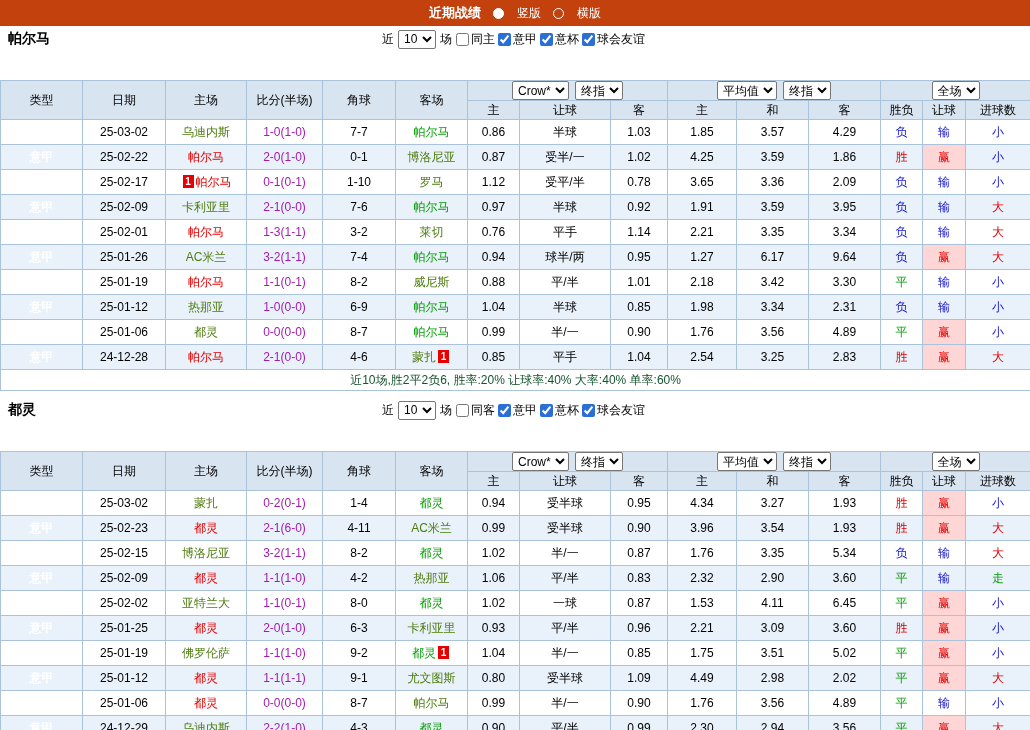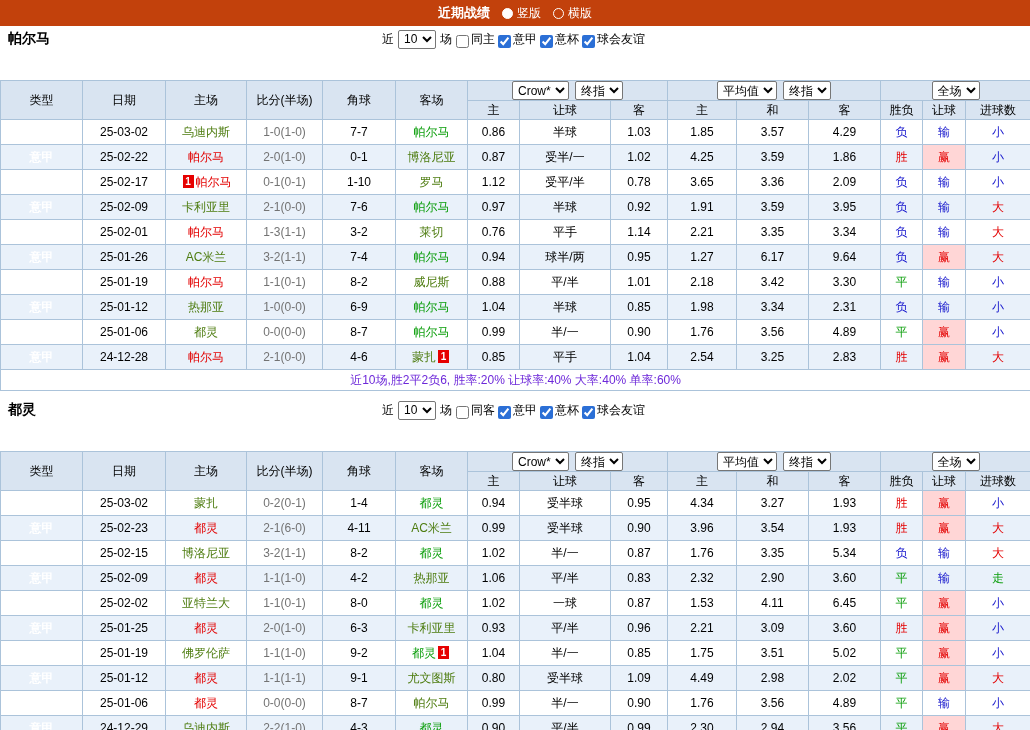--- a/index.html
+++ b/index.html
@@ -7,57 +7,57 @@
   body {
     width:1030px; background:#fff; color:#000;
     font-family:"Liberation Sans", sans-serif; font-size:12px;
   }
   .topbar {
     height:26px; background:#c2410c; color:#fff;
     display:flex; align-items:center; justify-content:center; gap:12px;
     font-size:13px; font-weight:bold;
   }
   .radios { display:flex; gap:12px; font-weight:normal; font-size:12px; }
-  .radio-label { display:inline-flex; align-items:center; gap:4px; cursor:pointer; }
+  .radio-label { display:inline-flex; align-items:center; gap:13px; cursor:pointer; }
   .radio {
     width:11px; height:11px; border-radius:50%;
     border:1px solid #fff; display:inline-block; background:transparent;
   }
   .radio.checked { background:#fff; }
   .controls { position:relative; height:26px; display:flex; align-items:center; justify-content:center; gap:4px; background:#fff; }
   .team-name { position:absolute; left:8px; font-weight:bold; font-size:14px; }
   .cb-group { display:inline-flex; align-items:center; }
-  .cb-group label { display:inline-flex; align-items:flex-end; margin-right:3px; cursor:pointer; }
+  .cb-group label { display:inline-flex; align-items:center; margin-right:3px; cursor:pointer; }
   input[type=checkbox] { width:13px; height:13px; margin:0 2px 0 0; accent-color:#2b6fd6; }
   select {
     font-family:inherit; font-size:12px; height:19px; padding:0 1px;
     border:1px solid #767676; background:#fff; border-radius:2px; vertical-align:middle;
   }
   table { border-collapse:collapse; table-layout:fixed; width:1030px;margin-top:28px; }
   th, td {
     border:1px solid #abc3da; text-align:center; padding:0;
     height:25px; overflow:hidden; white-space:nowrap; font-weight:normal;
   }
   thead th { background:#d9e4f1; height:19px; }
   .sel-wrap { display:flex; align-items:center; justify-content:center; gap:6px; }
   tbody.rows td { background:#fff; }
   tbody.rows tr:nth-child(even) td { background:#e9f1fa; }
   td.league { background:#0a90f5; color:#fff; font-weight:bold; }
-  td.score { color:#737373; }
+  td.score { color:#a21caf; }
   .c-red { color:#e30000; }
   .c-green { color:#0b9e0b; }
   .c-blue { color:#1414cc; }
   .c-black { color:#4d7c0f; }
   td.bg-pink { background:#ffd6d6 !important; }
   .card {
     display:inline-block; min-width:11px; height:13px; line-height:13px;
     background:#e60000; color:#fff; font-size:10px; font-weight:bold;
     margin:0 2px; padding:0 1px; vertical-align:1px;
   }
-  td.summary-cell { color:#6d28d9; background:#fff; height:21px; }
+  td.summary-cell { color:#14532d; background:#fff; height:21px; }
   .gap { height:6px; background:#fff; }
 </style>
 </head>
 <body>
 
 <div class="topbar">
   <span>近期战绩</span>
   <div class="radios">
       <label class="radio-label">
         <span class="radio checked"></span>

